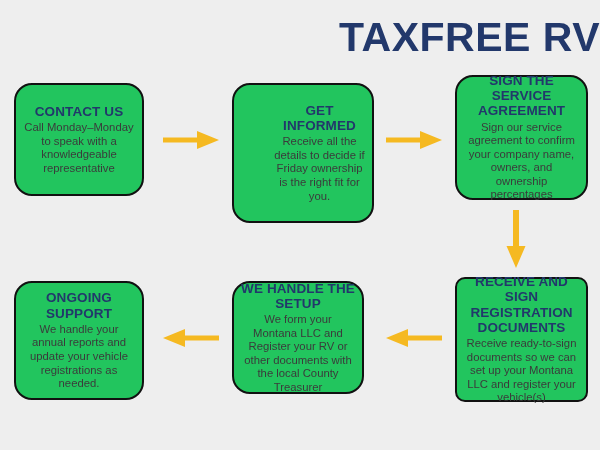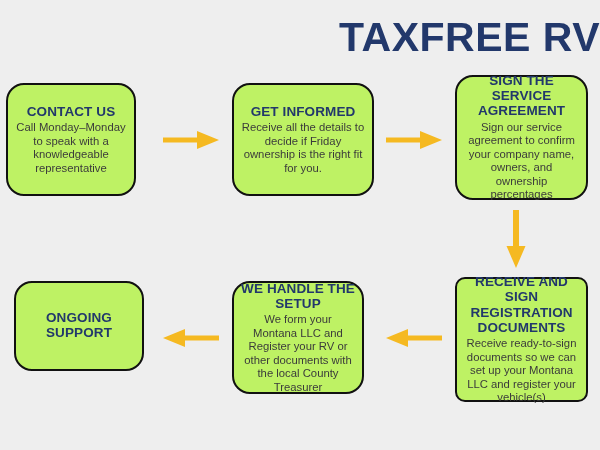--- a/index.html
+++ b/index.html
@@ -33,21 +33,21 @@
     letter-spacing: 0.5px;
     color: #22386b;
     line-height: 1.15;
     white-space: nowrap;
   }
 
   
   .flow-box {
     position: absolute;
     box-sizing: border-box;
-    background: #bef264;
+    background: #22c55e;
     border: 2.5px solid #111111;
     border-radius: 18px;
     display: flex;
     flex-direction: column;
     align-items: center;
     justify-content: center;
     padding: 4px 7px;
     text-align: center;
   }
   .box-title {
@@ -59,27 +59,27 @@
     margin-bottom: 2px;
     text-transform: uppercase;
   }
   .box-body {
     color: #3b3b3b;
     font-size: 11.3px;
     line-height: 1.20;
   }
 
   
-  #box-contact-us      { left: 6px;  top: 83px;  width: 130px; height: 113px; }
-  #box-get-informed    { left: 232px; top: 83px;  width: 142px; height: 113px; }
+  #box-contact-us      { left: 14px;  top: 83px;  width: 130px; height: 113px; }
+  #box-get-informed    { left: 232px; top: 83px;  width: 142px; height: 140px; padding-left: 40px; }
   #box-sign-agreement  { left: 455px; top: 75px;  width: 133px; height: 125px; }
   
   #box-receive-sign    { left: 455px; top: 277px; width: 133px; height: 125px; border-radius: 10px; }
   #box-we-handle       { left: 232px; top: 281px; width: 132px; height: 113px; }
-  #box-ongoing-support { left: 14px;  top: 281px; width: 130px; height: 90px; }
+  #box-ongoing-support { left: 14px;  top: 281px; width: 130px; height: 119px; }
 
   
   .arrow {
     position: absolute;
     display: block;
   }
   .arrow svg { display: block; }
 
   #arrow-contact-to-informed  { left: 163px; top: 128px; }
   #arrow-informed-to-sign     { left: 386px; top: 128px; }
@@ -114,20 +114,21 @@
     <div class="box-body">Receive ready-to-sign documents so we can set up your Montana LLC and register your vehicle(s)</div>
   </div>
 
   <div class="flow-box" id="box-we-handle">
     <div class="box-title">WE HANDLE THE SETUP</div>
     <div class="box-body">We form your Montana LLC and Register your RV or other documents with the local County Treasurer</div>
   </div>
 
   <div class="flow-box" id="box-ongoing-support">
     <div class="box-title">ONGOING SUPPORT</div>
+    <div class="box-body">We handle your annual reports and update your vehicle registrations as needed.</div>
   </div>
 
   <div class="arrow" id="arrow-contact-to-informed">
     <svg width="56" height="24" viewBox="0 0 56 24">
       <path d="M0 9.5 H34 V3 L56 12 L34 21 V14.5 H0 Z" fill="#f5b921"></path>
     </svg>
   </div>
 
   <div class="arrow" id="arrow-informed-to-sign">
     <svg width="56" height="24" viewBox="0 0 56 24">

